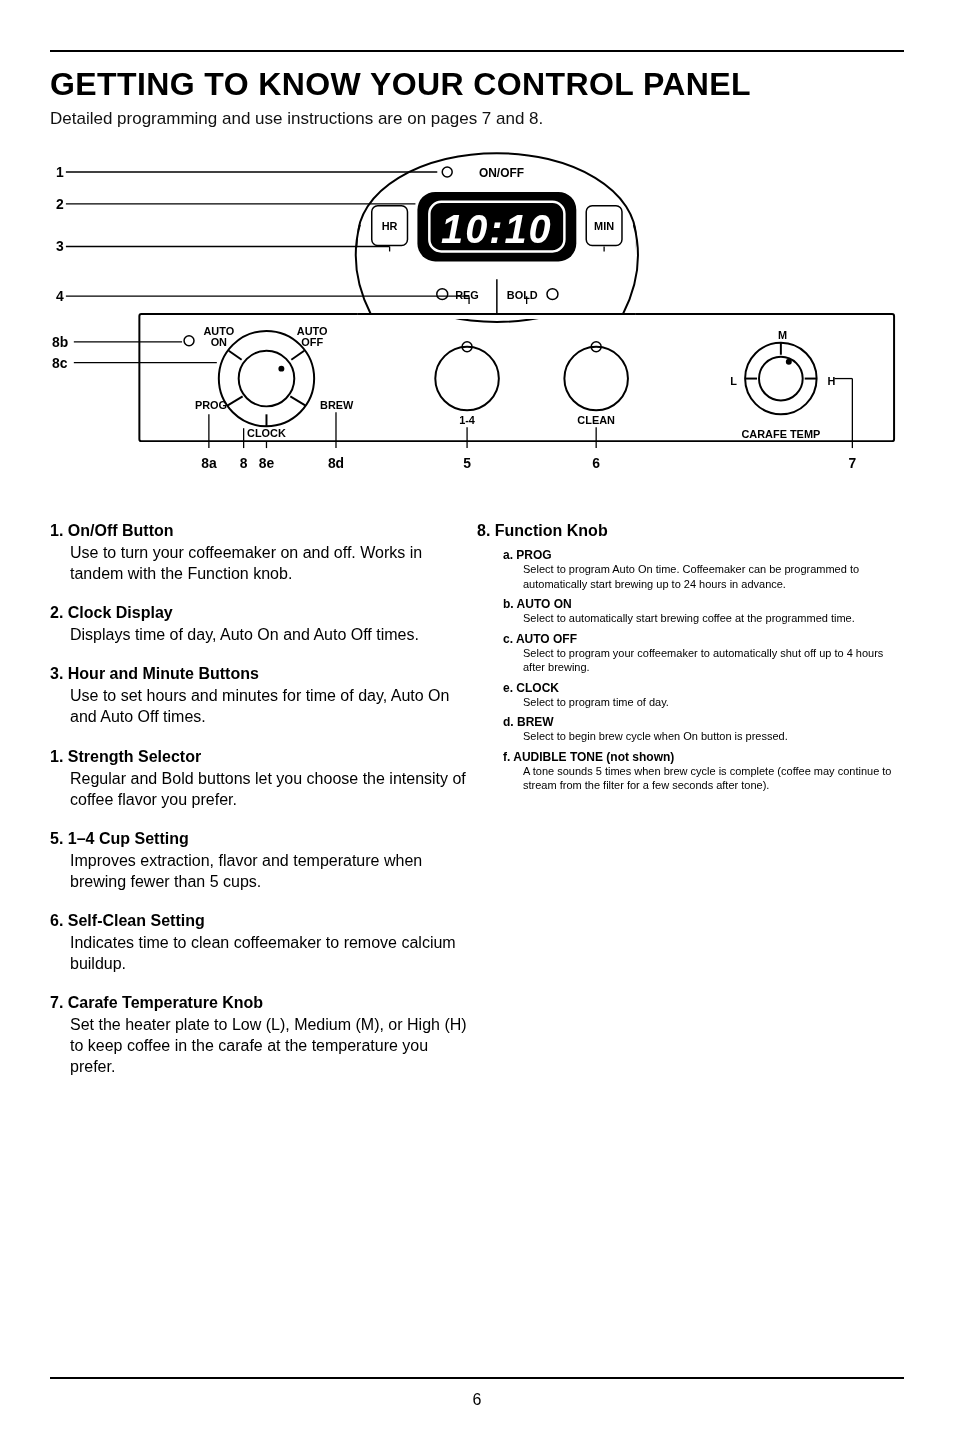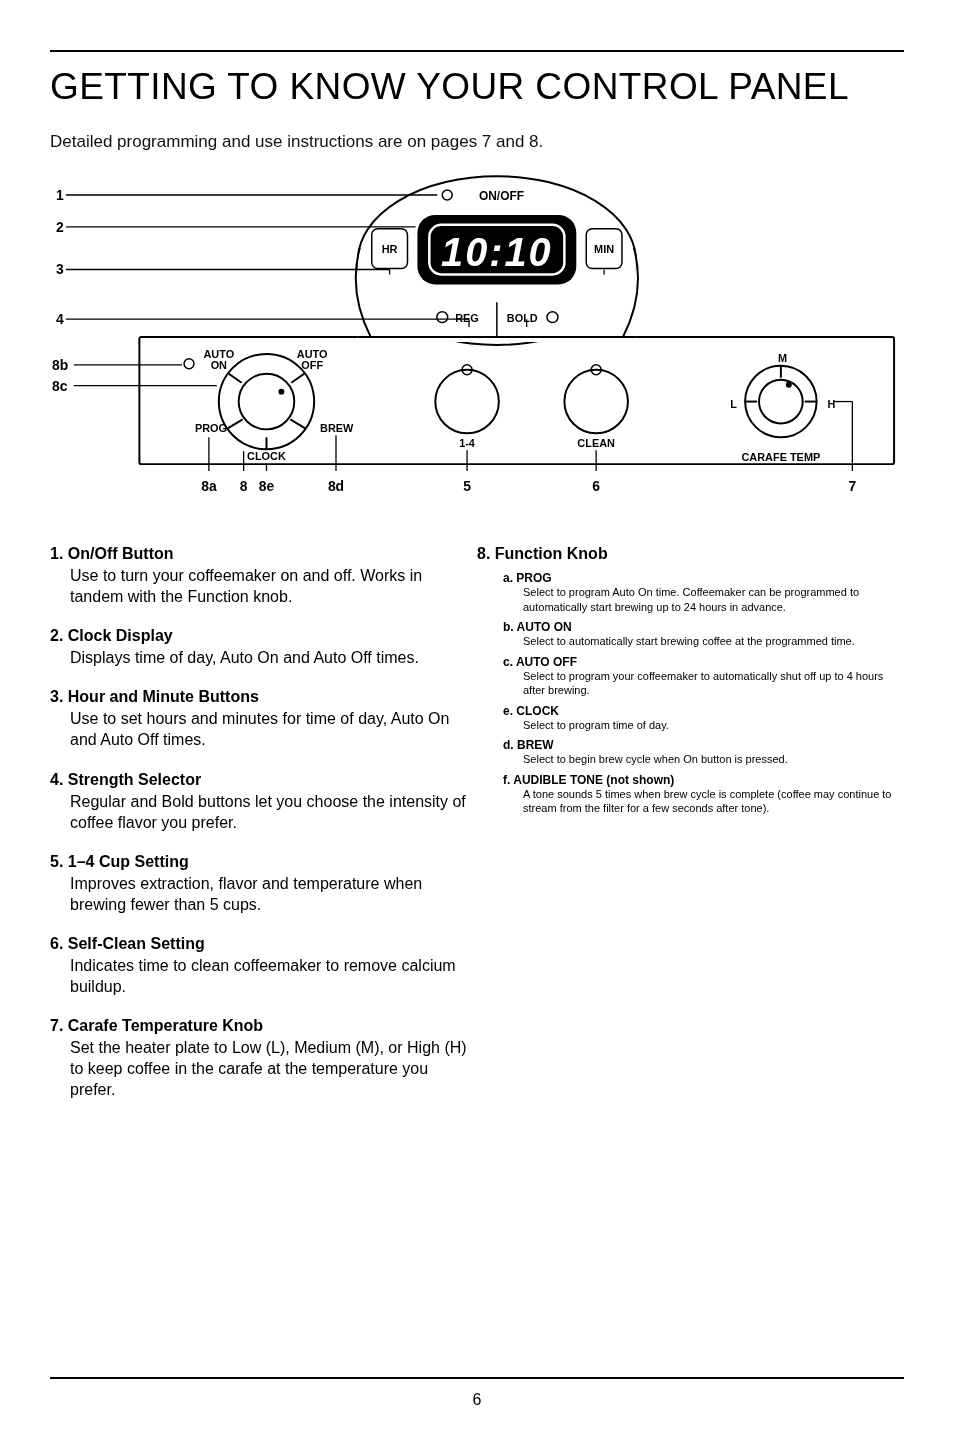--- a/index.html
+++ b/index.html
@@ -6,24 +6,24 @@
     body {
       font-family: Arial, Helvetica, sans-serif;
       background: #fff;
       width: 954px;
       min-height: 1431px;
       padding: 40px 50px;
       position: relative;
     }
     .rule { border-top: 2px solid #000; margin: 10px 0 14px 0; }
     h1 {
-      font-size: 37px;
-      font-weight: 400;
+      font-size: 32px;
+      font-weight: 700;
       letter-spacing: 0.4px;
-      margin-bottom: 24px;
+      margin-bottom: 6px;
     }
     .intro { font-size: 17px; margin-bottom: 20px; color: #111; }
     .diagram {
       width: 100%;
       height: 335px;
       margin-bottom: 28px;
     }
     .columns {
       display: flex;
       margin-top: 6px;
@@ -188,21 +188,21 @@
     </div>
     <div class="item">
       <div class="item-head">2. Clock Display</div>
       <div class="item-body">Displays time of day, Auto On and Auto Off times.</div>
     </div>
     <div class="item">
       <div class="item-head">3. Hour and Minute Buttons</div>
       <div class="item-body">Use to set hours and minutes for time of day, Auto On and Auto Off times.</div>
     </div>
     <div class="item">
-      <div class="item-head">4. Strength Selector</div>
+      <div class="item-head">1. Strength Selector</div>
       <div class="item-body">Regular and Bold buttons let you choose the intensity of coffee flavor you prefer.</div>
     </div>
     <div class="item">
       <div class="item-head">5. 1–4 Cup Setting</div>
       <div class="item-body">Improves extraction, flavor and temperature when brewing fewer than 5 cups.</div>
     </div>
     <div class="item">
       <div class="item-head">6. Self-Clean Setting</div>
       <div class="item-body">Indicates time to clean coffeemaker to remove calcium buildup.</div>
     </div>

